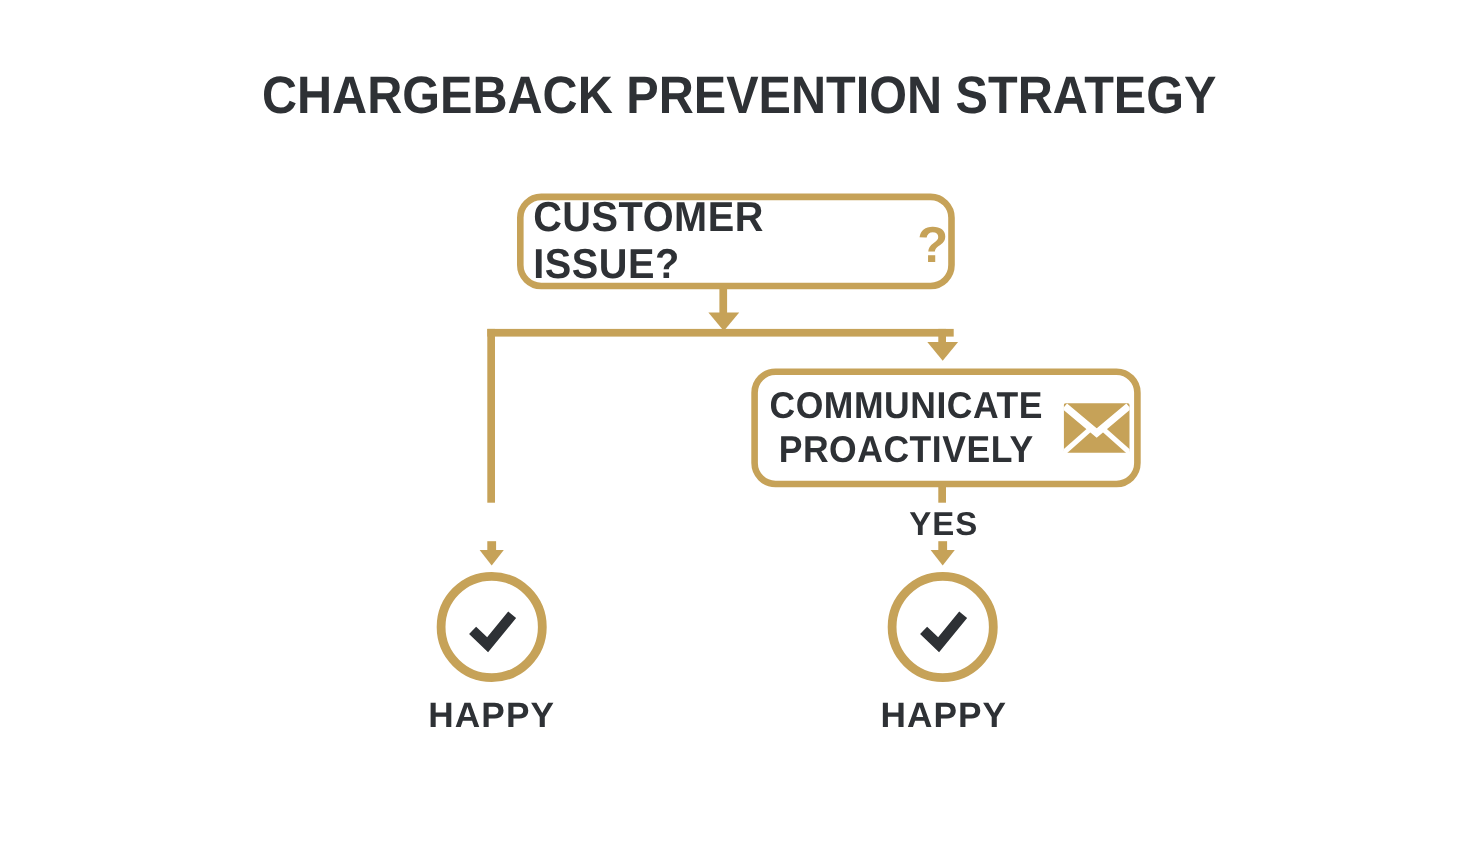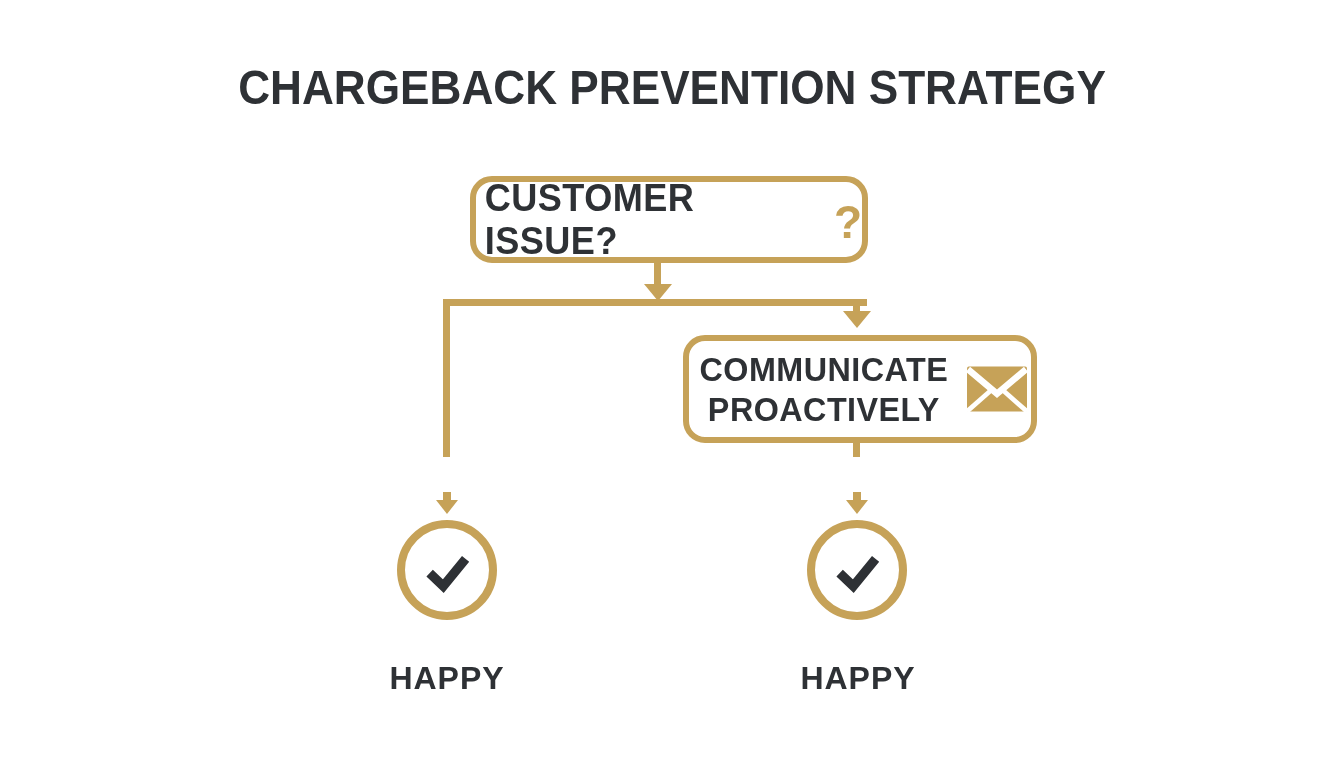--- a/index.html
+++ b/index.html
@@ -81,21 +81,20 @@
     border-radius: 50%;
     background: #fff;
     display: flex; align-items: center; justify-content: center;
   }
   .outcome-label {
     position: absolute;
     width: 200px;
     text-align: center;
     font-size: 32px; font-weight: bold; color: var(--dark);
     letter-spacing: 1px;
-    margin-top: 28px;
   }
   .check-svg { width: 62px; height: 62px; display: block; }
   .envelope-svg { width: 60px; height: 46px; display: block; }
 </style>
 </head>
 <body>
 
 <div class="canvas">
 
   <div class="title">CHARGEBACK PREVENTION STRATEGY</div>
@@ -130,20 +129,21 @@
     </span>
     <svg class="envelope-svg" viewBox="0 0 64 48">
       <rect x="0" y="0" width="64" height="48" rx="2" fill="#C6A258"></rect>
       <polyline points="1,3 32,29 63,3" fill="none" stroke="#FFFFFF" stroke-width="7"></polyline>
       <line x1="0" y1="48" x2="26" y2="25" stroke="#FFFFFF" stroke-width="5"></line>
       <line x1="64" y1="48" x2="38" y2="25" stroke="#FFFFFF" stroke-width="5"></line>
     </svg>
   </div>
 
   <div class="gold-line" style="left:853px; top:442px; width:7px; height:15px;"></div>
+  <div class="branch-label" style="left:758px; top:460px;">YES</div>
   <div class="gold-line" style="left:853px; top:492px; width:8px; height:9px;"></div>
   <div class="arrowhead small" style="left:846px; top:500px;"></div>
   <div class="outcome-circle" style="left:807px; top:520px;">
     <svg class="check-svg" viewBox="0 0 100 100">
       <path d="M22 55 L44 76 L80 32" fill="none" stroke="#2E3135" stroke-width="15" stroke-linecap="butt" stroke-linejoin="miter"></path>
     </svg>
   </div>
   <div class="outcome-label" style="left:758px; top:632px;">HAPPY</div>
 
 </div>

